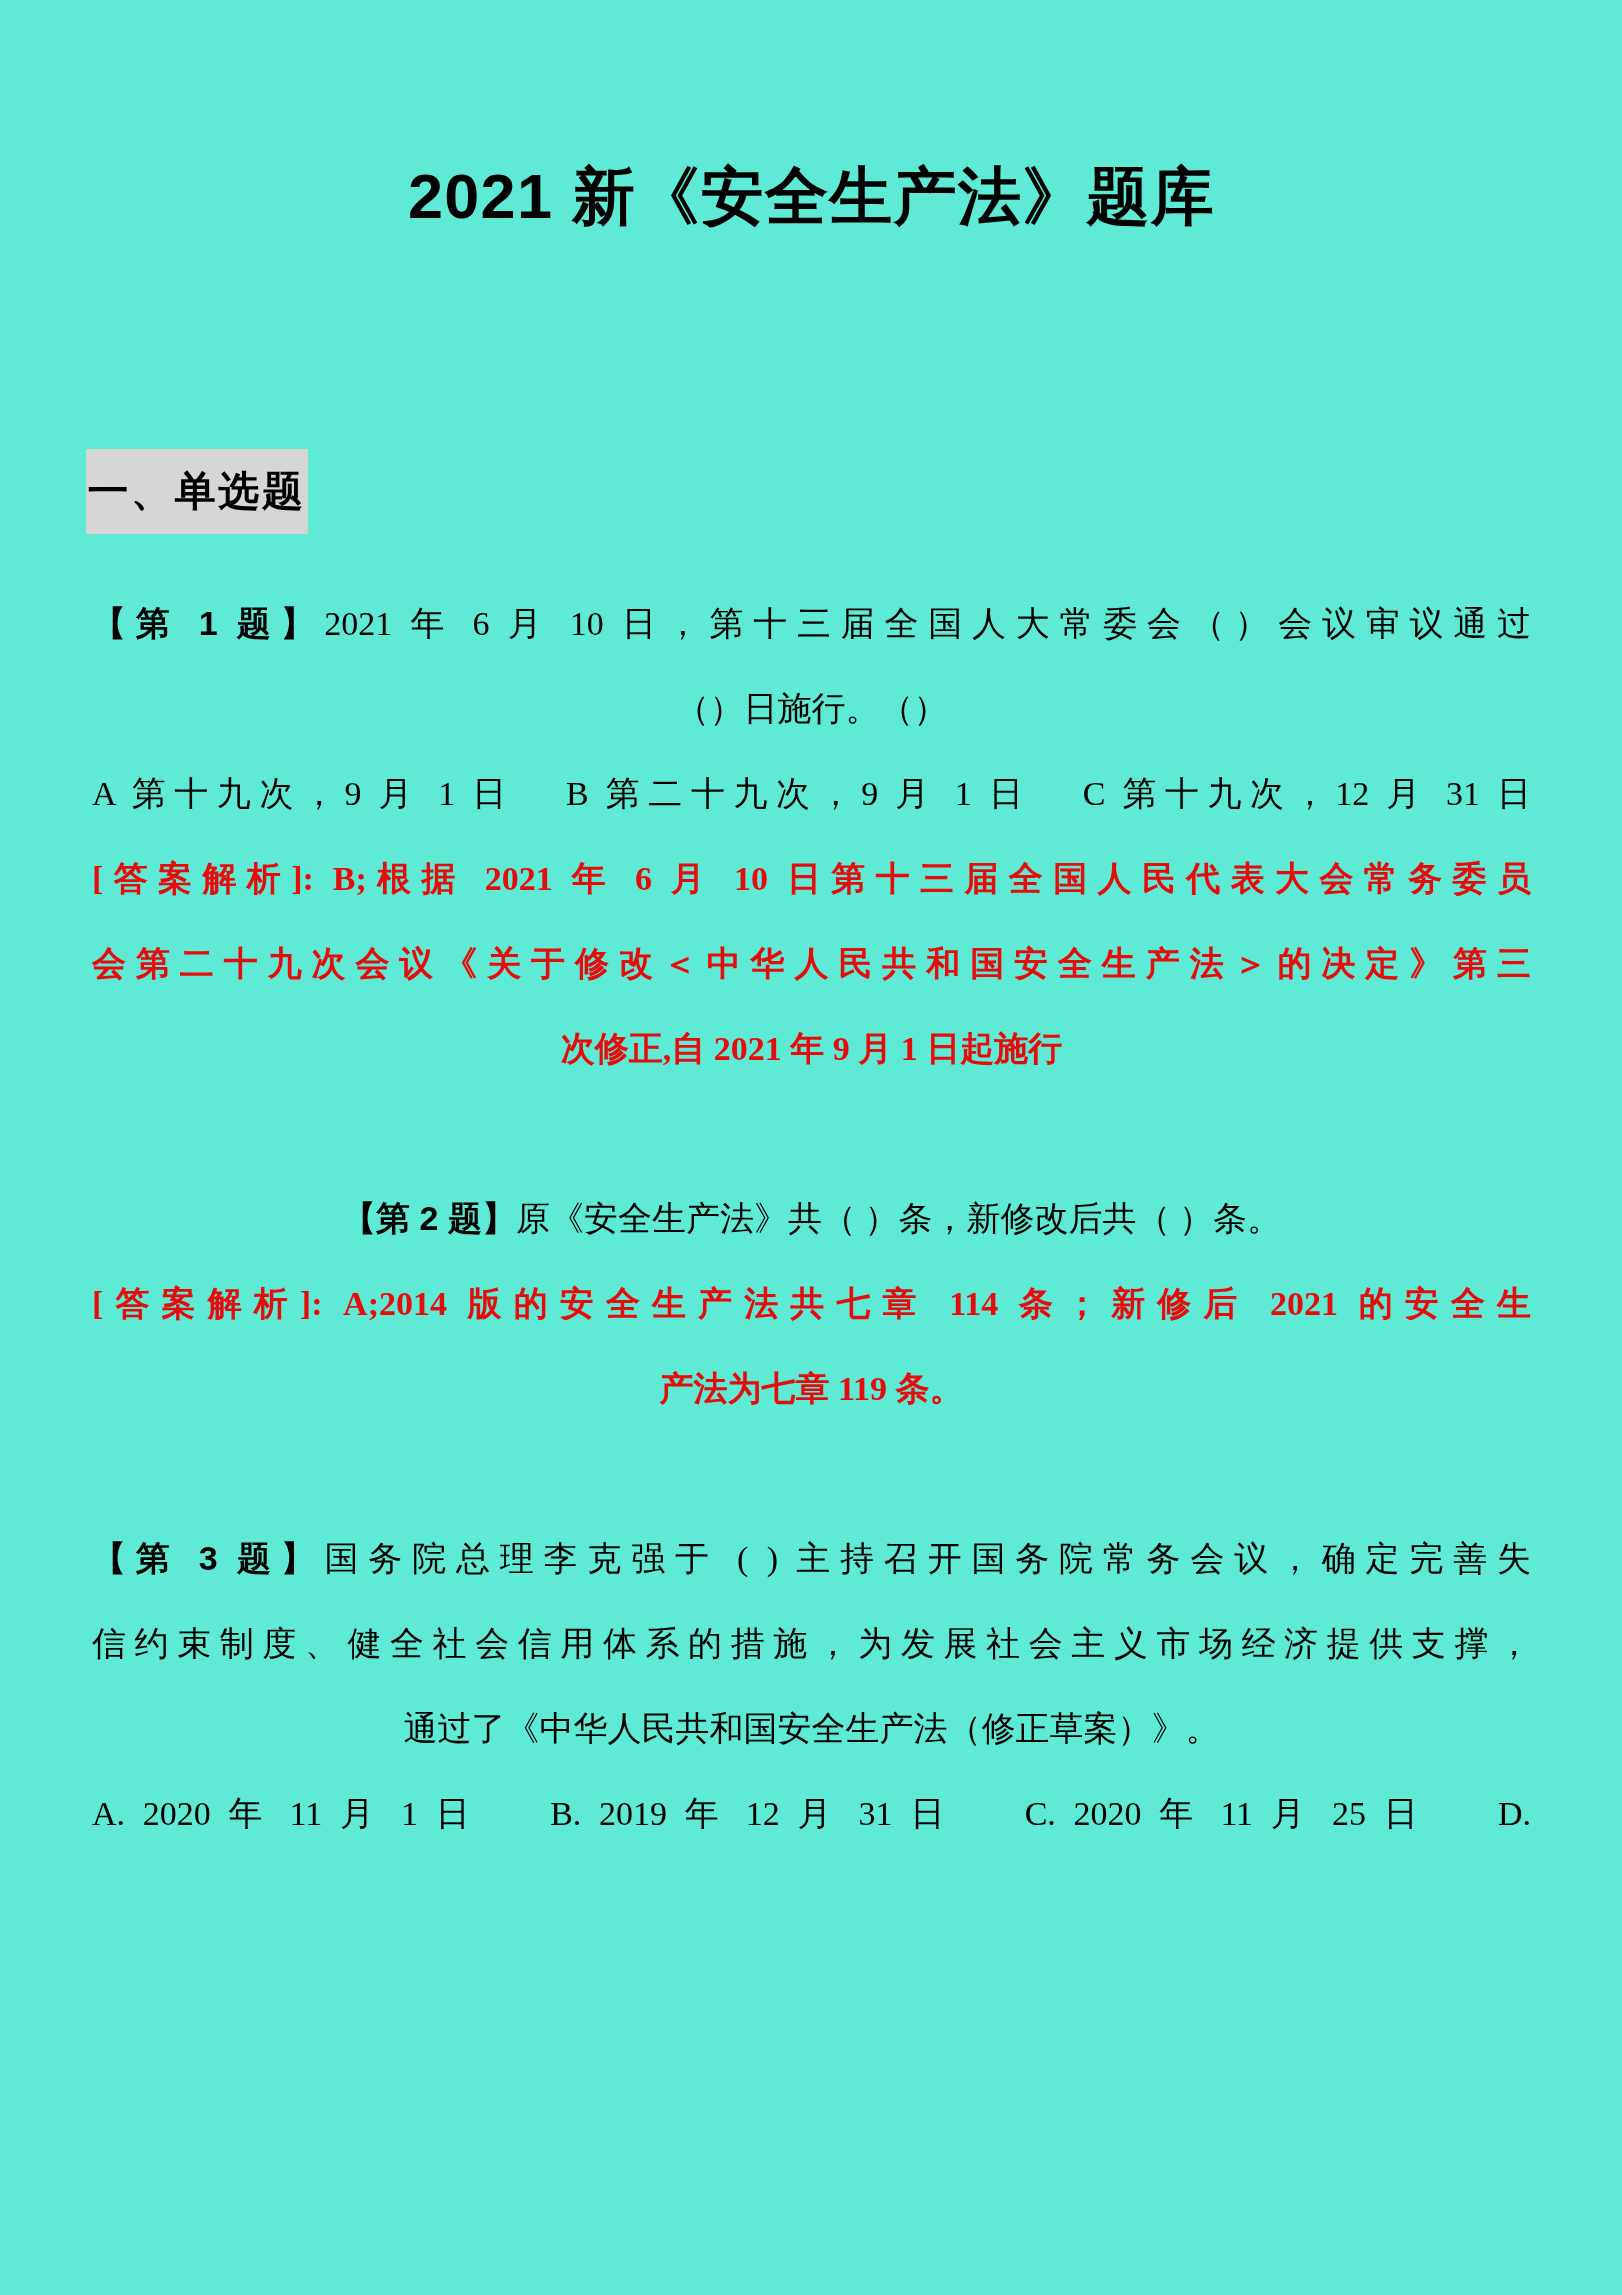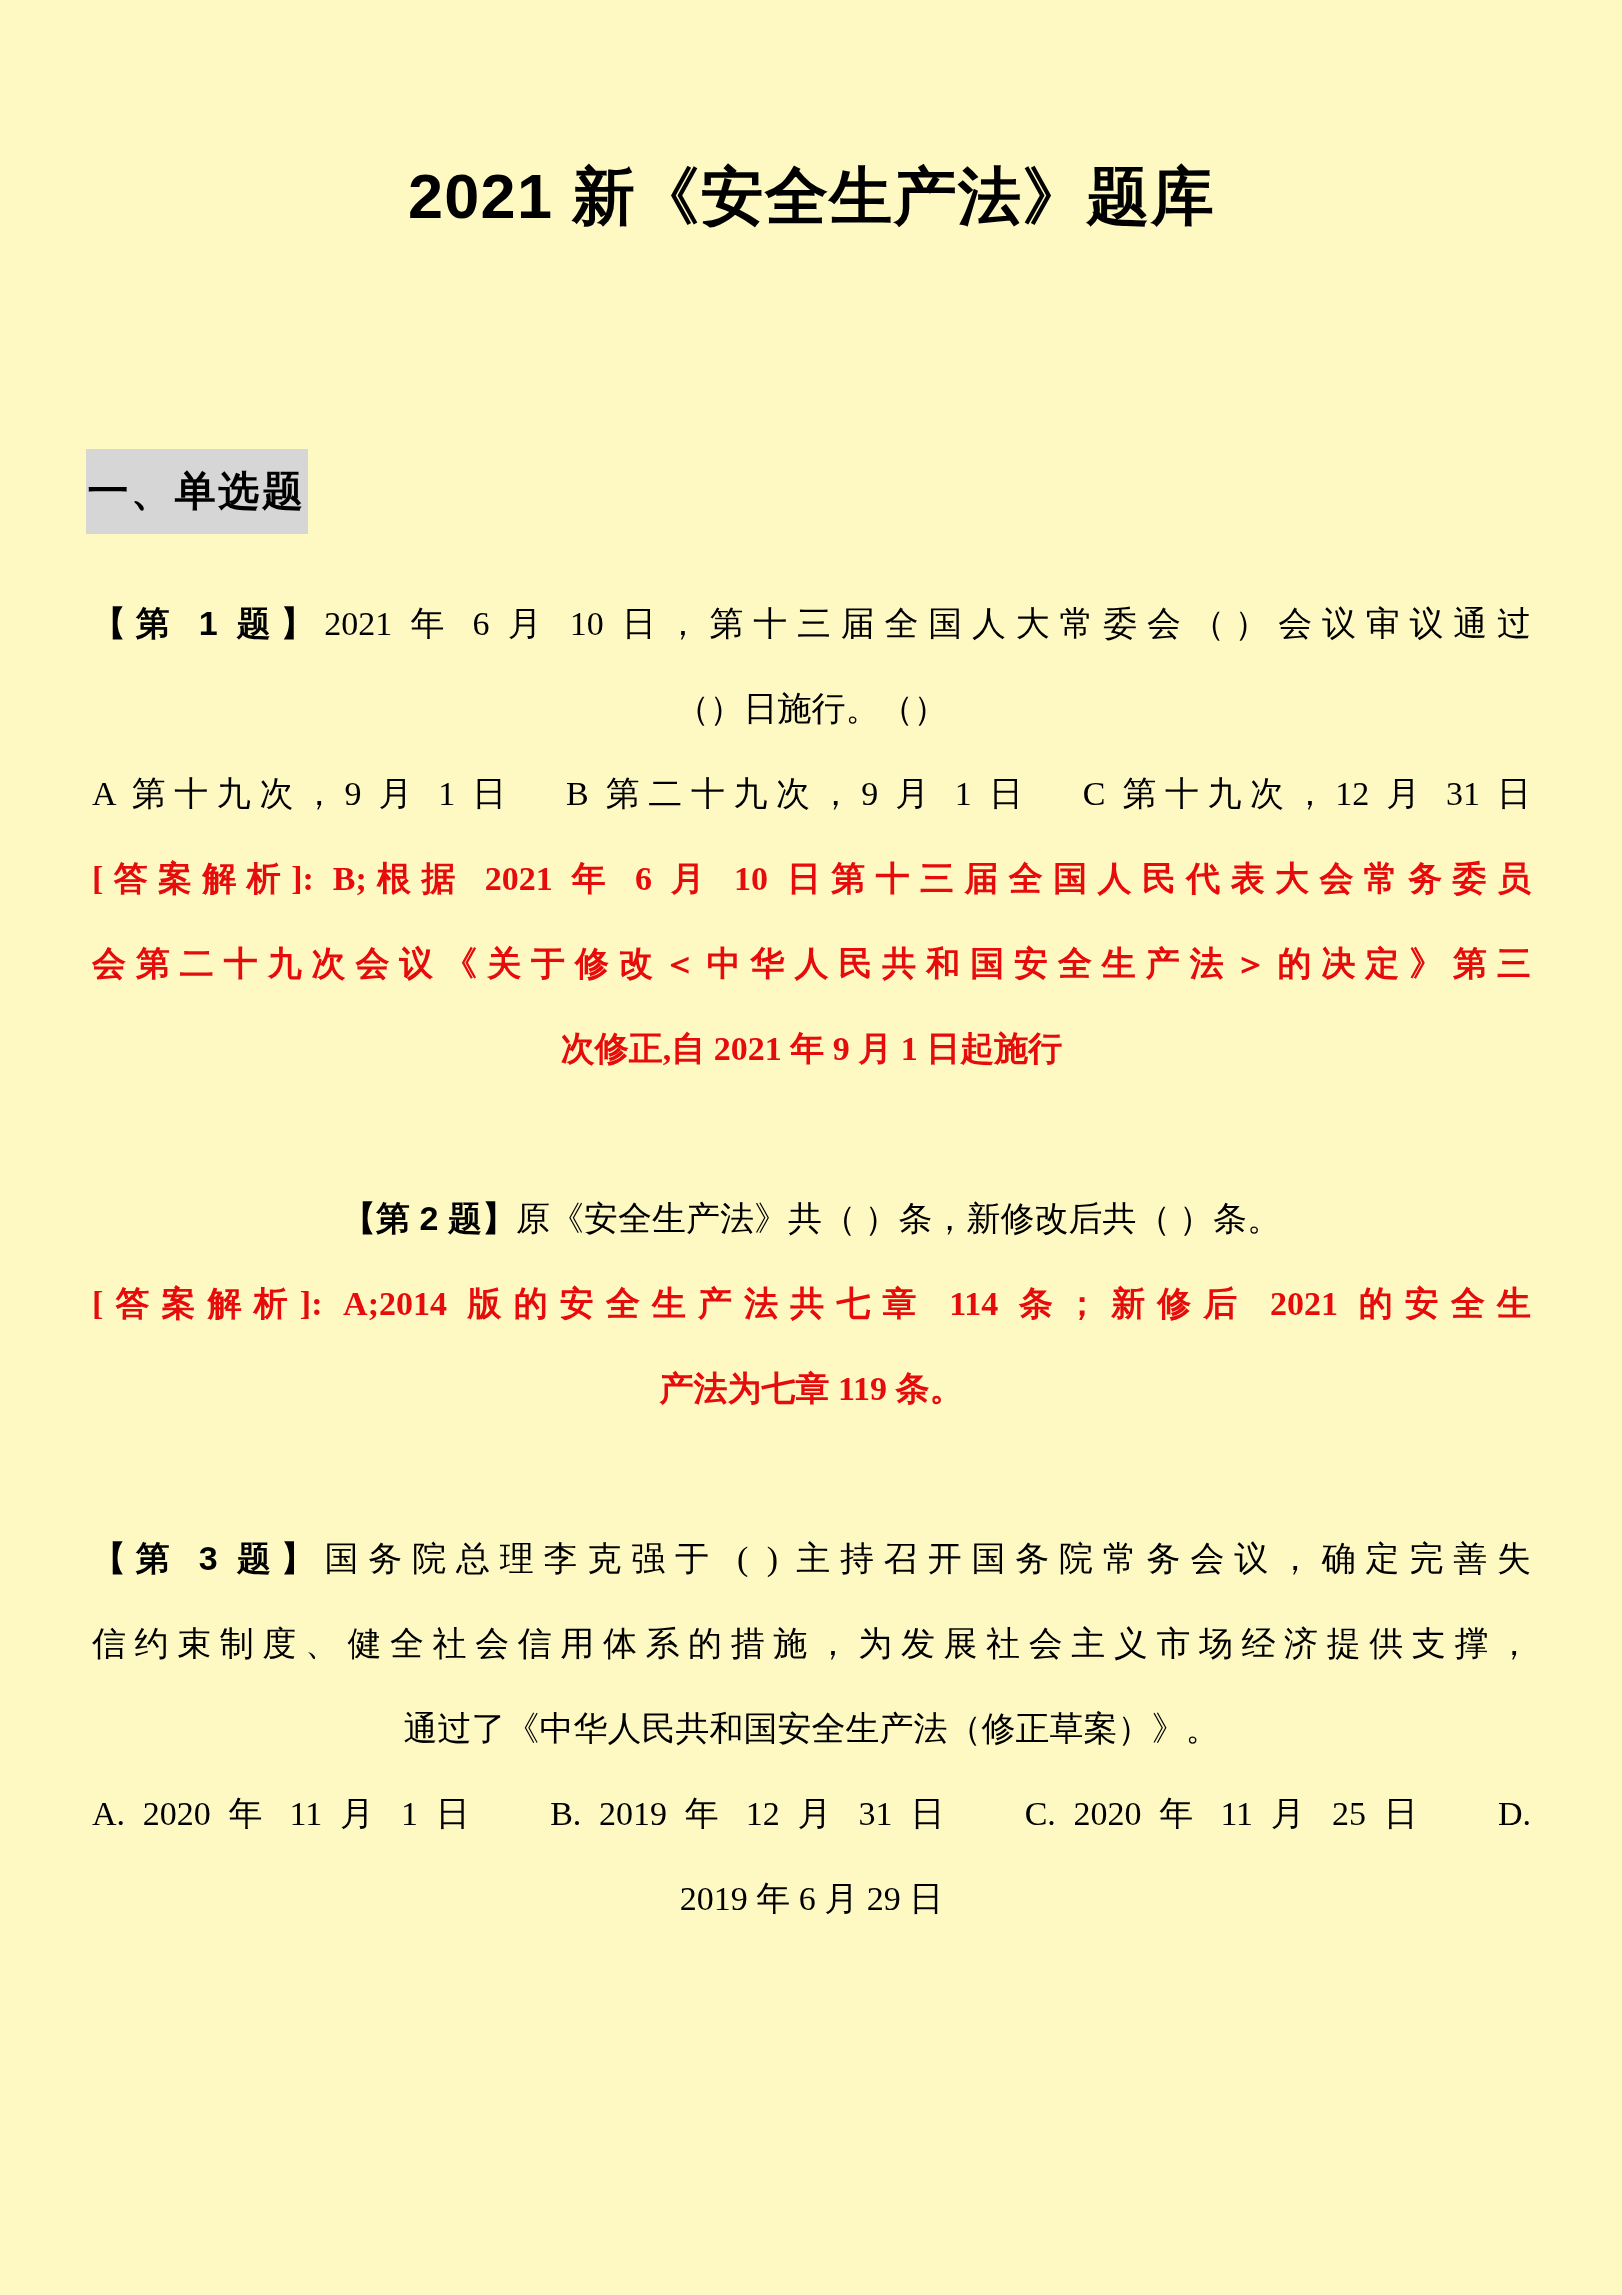--- a/index.html
+++ b/index.html
@@ -1,21 +1,21 @@
 <!DOCTYPE html>
 <html style="--answer-red: #e60c0c; --heading-bg: #d6d6d6;font-size:10.5px"><head>
 <meta charset="utf-8">
 <style>
   html, body { margin: 0; padding: 0; background: #888; }
   .page {
     position: relative;
     width: 1623px;
     height: 2295px;
     margin: 0 auto;
-    background: #fef9c3;
+    background: #5eead4;
     color: #000000;
     font-family: "Liberation Serif", serif;
     overflow: hidden;
   }
   .content {
     padding: 0 92px;
     box-sizing: border-box;
   }
   .doc-title {
     padding-top: 118px;
@@ -93,19 +93,18 @@
         <div class="line"><span class="q-label">【第 2 题】</span><span>原《安全生产法》共（ ）条，新修改后共（ ）条。</span></div>
         <div class="line red j">[答案解析]: A;2014 版的安全生产法共七章 114 条；新修后 2021 的安全生</div>
         <div class="line red">产法为七章 119 条。</div>
       </section>
 
       <section class="q-block">
         <div class="line j"><span class="q-label">【第 3 题】</span><span>国务院总理李克强于 ( ) 主持召开国务院常务会议，确定完善失</span></div>
         <div class="line j">信约束制度、健全社会信用体系的措施，为发展社会主义市场经济提供支撑，</div>
         <div class="line">通过了《中华人民共和国安全生产法（修正草案）》。</div>
         <div class="line j">A. 2020 年 11 月 1 日&nbsp;&nbsp;&nbsp; B. 2019 年 12 月 31 日&nbsp;&nbsp;&nbsp; C. 2020 年 11 月 25 日&nbsp;&nbsp;&nbsp; D.</div>
-        <div class="line">2019 年 6 月 29 日</div>
       </section>
 
     </div>
   </div>
 </div>
 
 
 </body></html>

